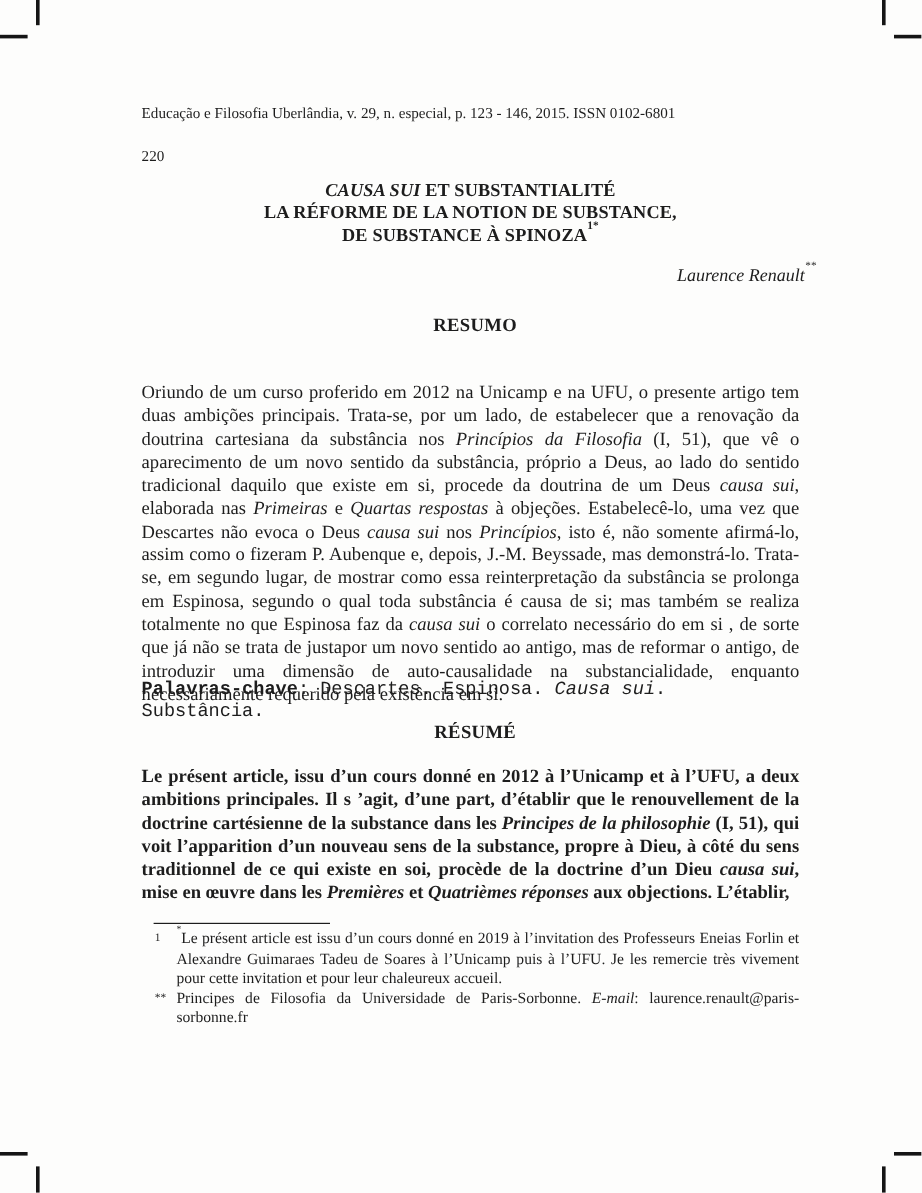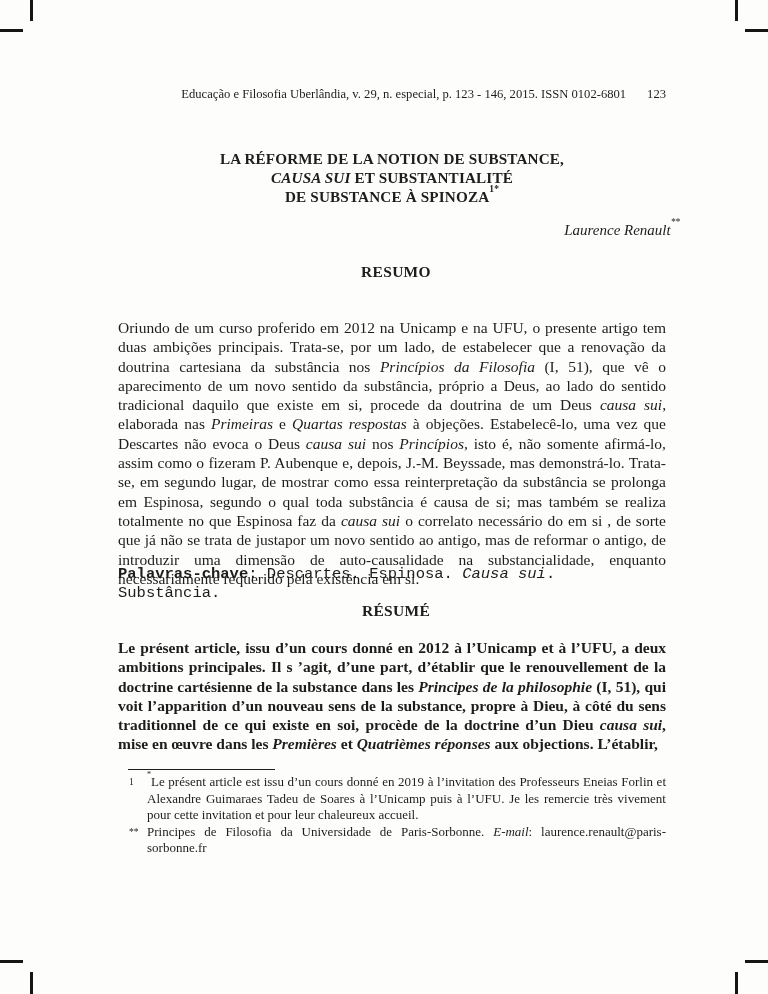--- a/index.html
+++ b/index.html
@@ -7,21 +7,21 @@
     width:768px;height:994px;position:relative;overflow:hidden;
     background:#fdfdfc;color:#1d1d1d;
     font-family:"Liberation Serif","DejaVu Serif",serif;
   }
   .crop{position:absolute;background:#151515;}
   .page{position:absolute;left:118px;top:0;width:548px;height:994px;}
 
   .hdr{
     position:absolute;top:87px;left:0;width:100%;
     display:flex;justify-content:flex-end;gap:21px;
-    font-size:12.6px;white-space:nowrap;
+    font-size:12.6px;white-space:nowrap;flex-direction:column;
   }
 
   .title{
     position:absolute;top:149px;left:0;width:100%;margin:0;
     text-align:center;font-size:15.2px;font-weight:bold;line-height:19px;
     letter-spacing:0.15px;
   }
 
   .author{
     position:absolute;top:222px;left:14px;width:100%;
@@ -67,26 +67,26 @@
 <div class="crop" style="left:745px;top:29px;width:23px;height:3px"></div>
 <div class="crop" style="left:0;top:960px;width:23px;height:3px"></div>
 <div class="crop" style="left:30px;top:972px;width:3px;height:22px"></div>
 <div class="crop" style="left:745px;top:960px;width:23px;height:3px"></div>
 <div class="crop" style="left:735px;top:972px;width:3px;height:22px"></div>
 
 <div class="page">
 
   <div class="hdr">
     <span>Educação e Filosofia Uberlândia, v. 29, n. especial, p. 123 - 146, 2015. ISSN 0102-6801</span>
-    <span>123</span>
+    <span>220</span>
   </div>
 
   <h1 class="title">
+    <div><span class="it">CAUSA SUI</span><span> ET SUBSTANTIALITÉ</span></div>
     <div><span>LA RÉFORME DE LA NOTION DE SUBSTANCE,</span></div>
-    <div><span class="it">CAUSA SUI</span><span> ET SUBSTANTIALITÉ</span></div>
     <div><span>DE SUBSTANCE À SPINOZA</span><sup class="run">1*</sup></div>
   </h1>
 
   <div class="author"><span class="it">Laurence Renault</span><sup class="run it">**</sup></div>
 
   <h2 class="sec resumo-h">RESUMO</h2>
   <p class="body resumo-p"><span>Oriundo de um curso proferido em 2012 na Unicamp e na UFU, o presente artigo tem duas ambições principais. Trata-se, por um lado, de estabelecer que a renovação da doutrina cartesiana da substância nos </span><span class="it">Princípios da Filosofia</span><span> (I, 51), que vê o aparecimento de um novo sentido da substância, próprio a Deus, ao lado do sentido tradicional daquilo que existe em si, procede da doutrina de um Deus </span><span class="it">causa sui</span><span>, elaborada nas </span><span class="it">Primeiras</span><span> e </span><span class="it">Quartas respostas</span><span> à objeções. Estabelecê-lo, uma vez que Descartes não evoca o Deus </span><span class="it">causa sui</span><span> nos </span><span class="it">Princípios</span><span>, isto é, não somente afirmá-lo, assim como o fizeram P. Aubenque e, depois, J.-M. Beyssade, mas demonstrá-lo. Trata-se, em segundo lugar, de mostrar como essa reinterpretação da substância se prolonga em Espinosa, segundo o qual toda substância é causa de si; mas também se realiza totalmente no que Espinosa faz da </span><span class="it">causa sui</span><span> o correlato necessário do em si , de sorte que já não se trata de justapor um novo sentido ao antigo, mas de reformar o antigo, de introduzir uma dimensão de auto-causalidade na substancialidade, enquanto necessariamente requerido pela existência em si.</span></p>
 
   <p class="body keywords"><span class="bd">Palavras-chave</span><span>: Descartes. Espinosa. </span><span class="it">Causa sui</span><span>. Substância.</span></p>
 

